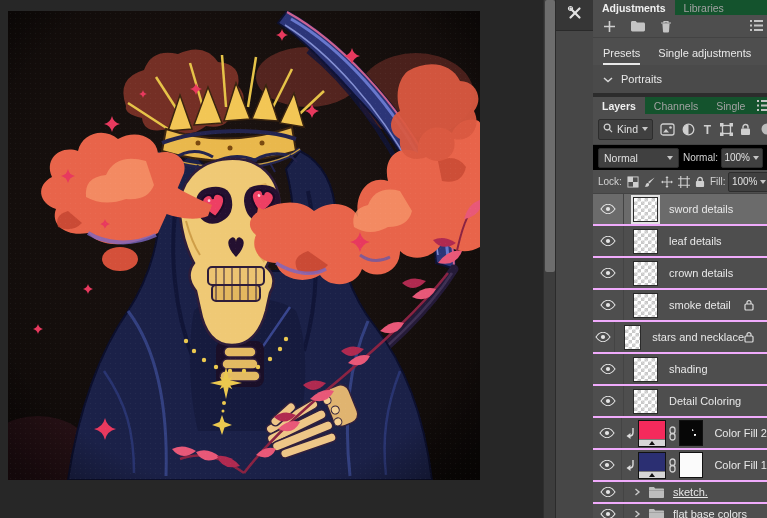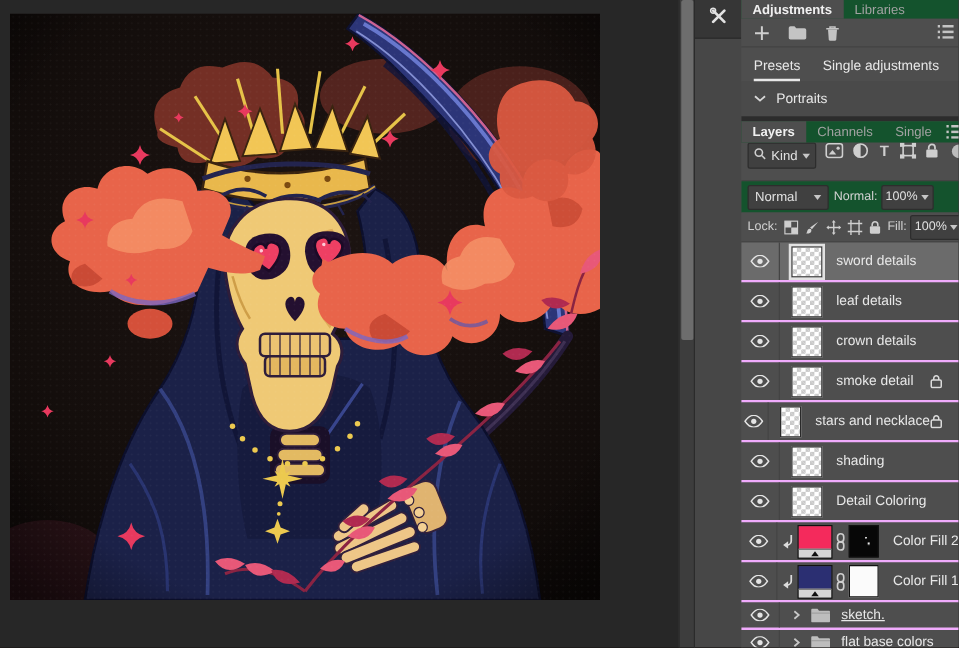--- a/index.html
+++ b/index.html
@@ -26,27 +26,27 @@
   .tab.active{background:#4e4e4e;color:#f0f0f0;font-weight:bold;}
   .tab-menu{position:absolute;right:-3px;top:3px;}
   .adj-toolbar{height:22px;background:#4e4e4e;display:flex;align-items:center;gap:14px;padding-left:10px;position:relative;border-bottom:1px solid #434343;}
   .tb{display:flex;align-items:center;cursor:pointer;}
   .tb-menu{position:absolute;right:4px;top:5px;}
   .presets-row{height:27px;background:#4e4e4e;display:flex;align-items:flex-end;gap:18px;padding-left:10px;font-size:11px;color:#e8e8e8;}
   .subtab{padding-bottom:6px;cursor:pointer;}
   .subtab.active{border-bottom:2px solid #e8e8e8;padding-bottom:4px;}
   .portraits-row{height:28px;background:#4a4a4a;display:flex;align-items:center;gap:8px;padding-left:10px;font-size:11px;color:#e8e8e8;cursor:pointer;}
   .seam{height:4px;background:#2c2c2c;}
-  .filter-row{height:30px;display:flex;gap:7px;padding-left:5px;border-bottom:1px solid #434343;background:#4e4e4e;}
+  .filter-row{height:30px;display:flex;align-items:center;gap:7px;padding-left:5px;border-bottom:1px solid #434343;background:#4e4e4e;}
   .kind-box{width:60px;height:19px;background:#404040;border:1px solid #2d2d2d;border-radius:2px;display:flex;align-items:center;gap:4px;padding:0 4px;font-size:10.5px;color:#e0e0e0;cursor:pointer;}
   .caret{width:0;height:0;border-left:3px solid transparent;border-right:3px solid transparent;border-top:4px solid #c6c6c6;}
   .kind-box .caret{margin-left:auto;}
   .ficon{width:15px;display:flex;justify-content:center;cursor:pointer;}
   .ficon.partial{margin-left:auto;margin-right:-5px;}
-  .blend-row{height:25px;display:flex;align-items:center;gap:4px;padding:0 20px 0 5px;background:#14532d;}
+  .blend-row{height:25px;display:flex;align-items:center;gap:4px;padding:0 4px 0 5px;background:#000000;}
   .dropdown{width:88px;height:18px;background:#404040;border:1px solid #2d2d2d;border-radius:2px;display:flex;align-items:center;padding:0 5px;font-size:10.5px;color:#e0e0e0;cursor:pointer;}
   .dropdown .caret{margin-left:auto;}
   .lbl{font-size:10px;color:#d2d2d2;white-space:nowrap;}
   .rgroup{margin-left:auto;display:flex;align-items:center;gap:3px;}
   .valbox{width:34px;height:18px;background:#404040;border:1px solid #2d2d2d;border-radius:2px;display:flex;align-items:center;justify-content:flex-end;gap:3px;padding:0 3px;font-size:10px;color:#e0e0e0;cursor:pointer;text-align:center;}
   .lock-row{height:23px;display:flex;align-items:center;gap:5px;padding:0 4px 0 5px;border-bottom:1px solid #434343;background:#4e4e4e;}
   .licon{width:13px;display:flex;justify-content:center;cursor:pointer;}
   
   .lrow{height:32px;display:flex;align-items:center;background:#4e4e4e;border-bottom:2px solid #f0abfc;box-sizing:border-box;}
   .lrow.selected{background:#6b6b6b;}

